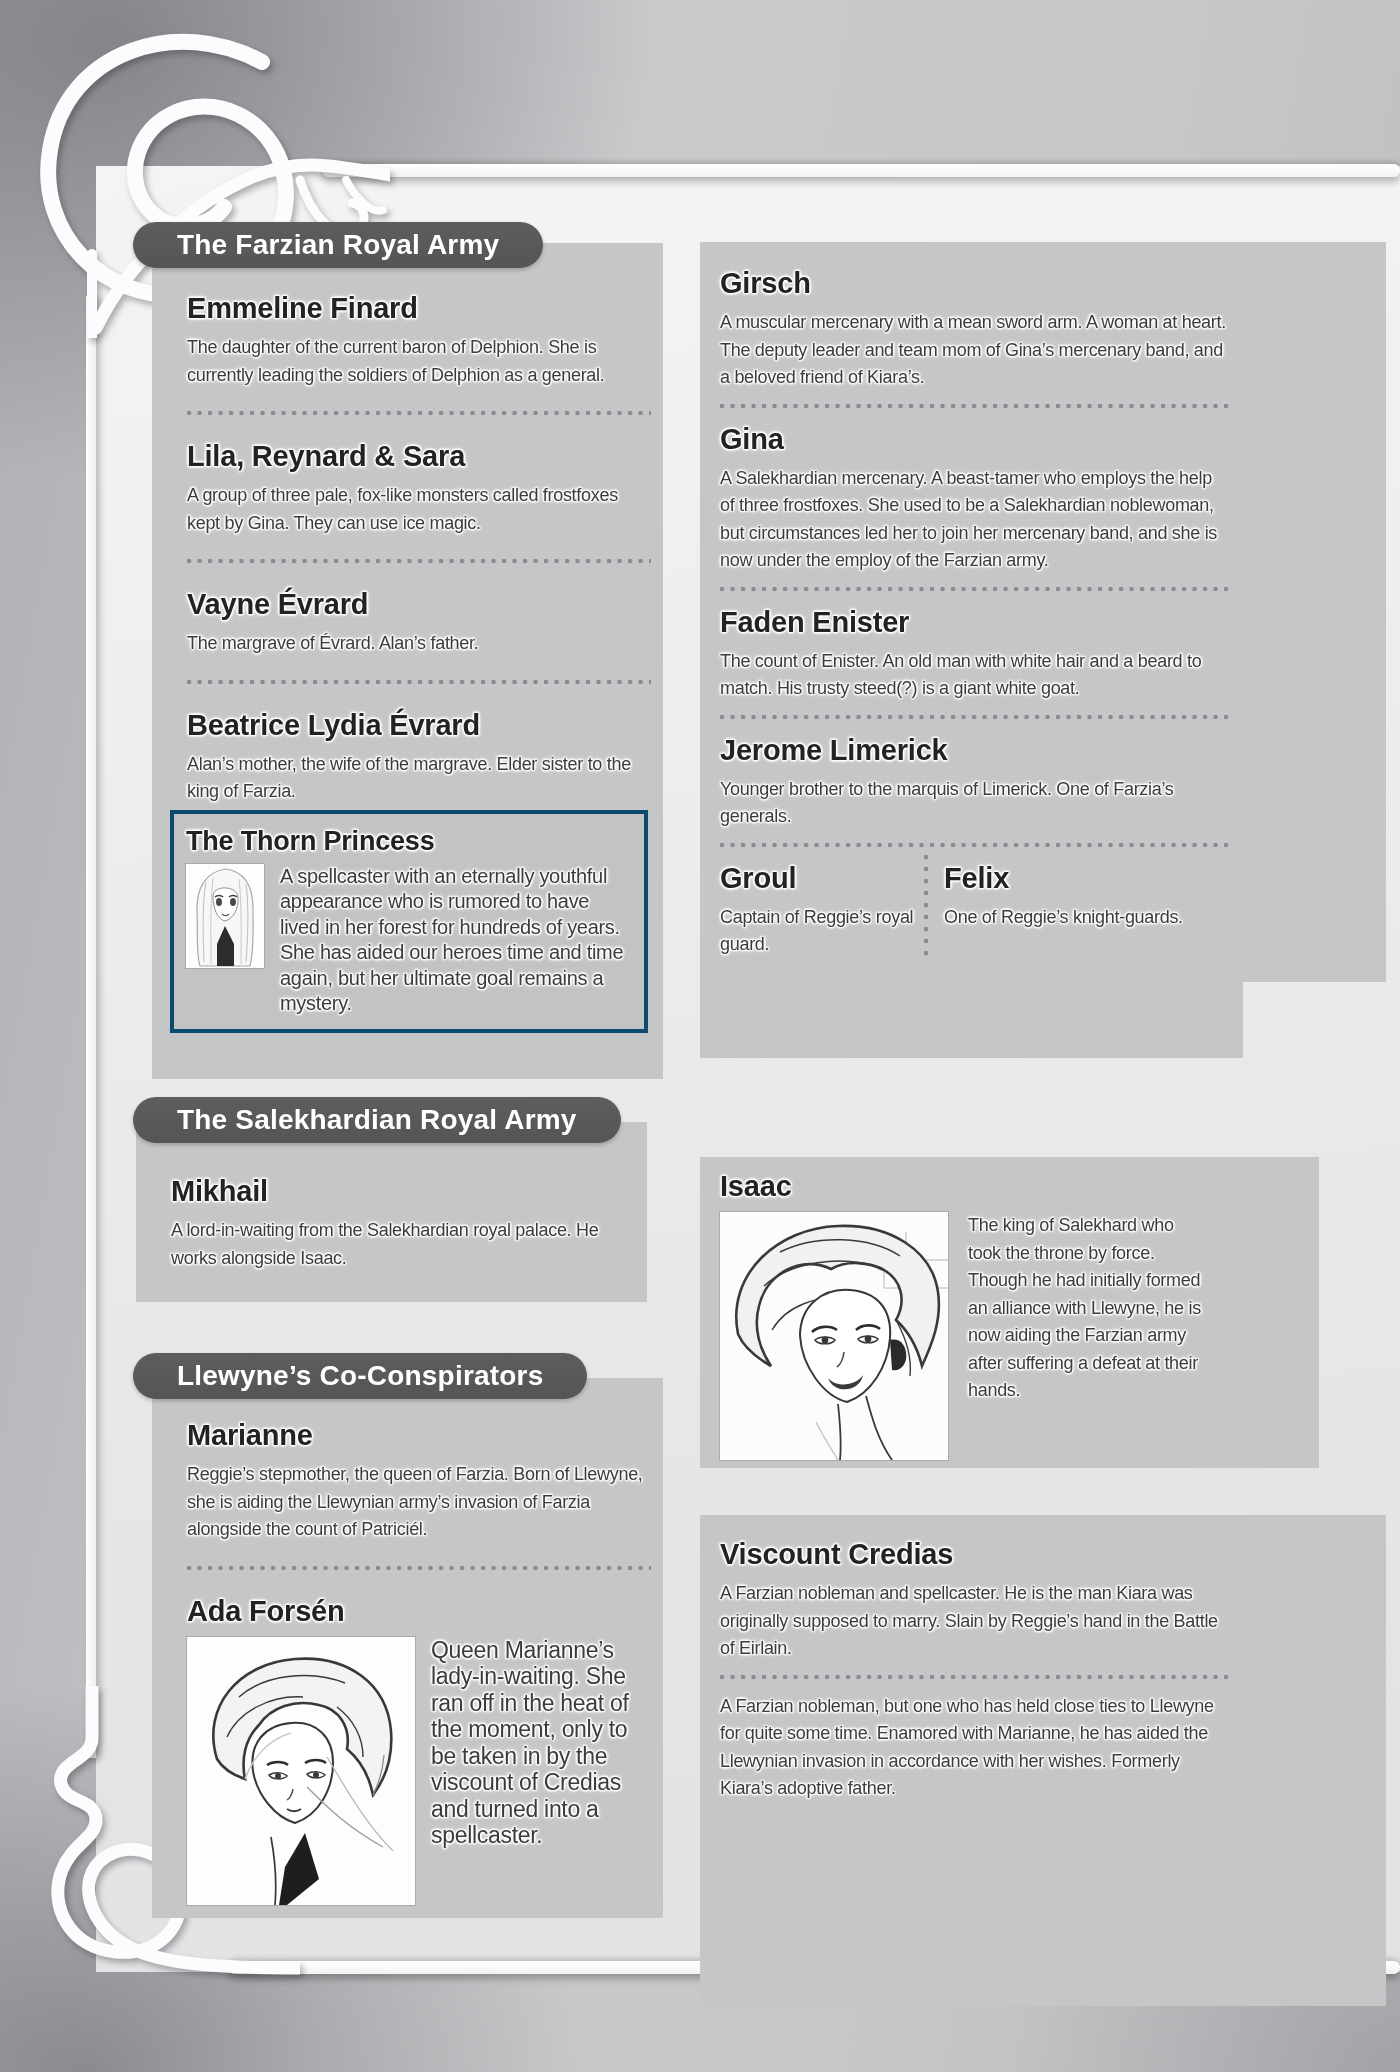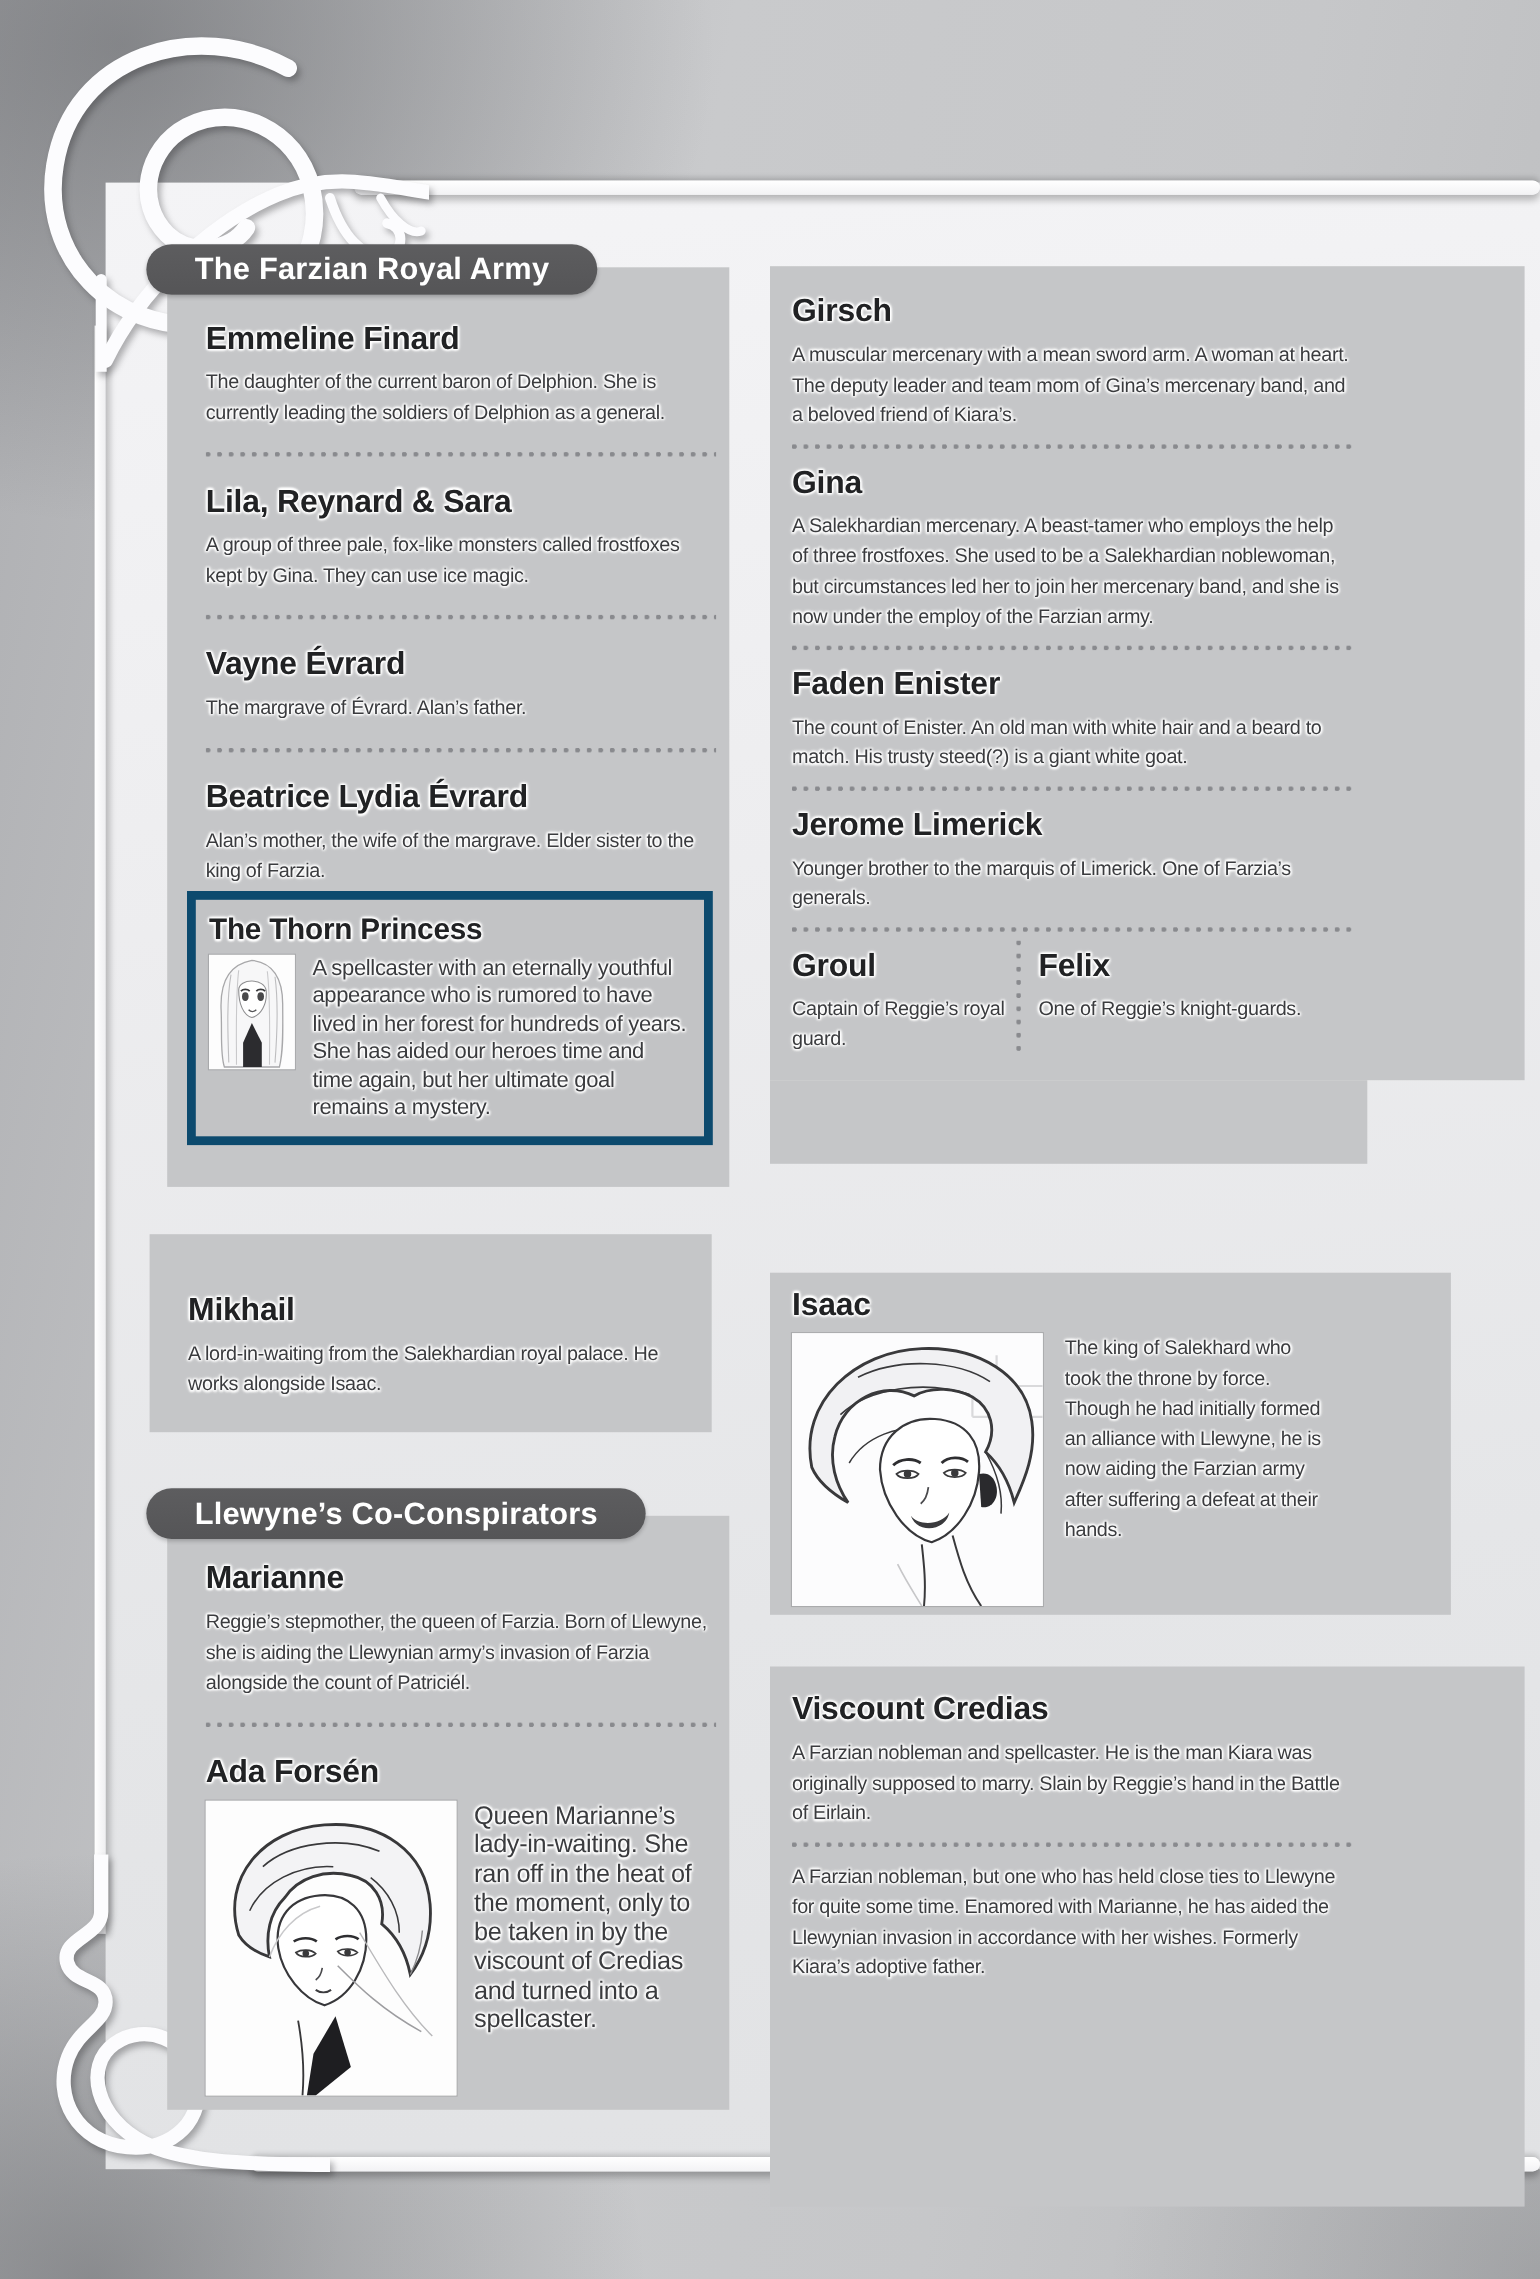--- a/index.html
+++ b/index.html
@@ -37,21 +37,21 @@
     font-weight:bold;font-size:28px;padding:0 44px;letter-spacing:.2px;
     box-shadow:0 2px 4px rgba(0,0,0,.22);white-space:nowrap;z-index:6;
   }
   .glow{text-shadow:0 0 3px #fff,0 0 3px #fff,0 0 5px #fff,1px 1px 2px #fff,-1px -1px 2px #fff,1px -1px 2px #fff,-1px 1px 2px #fff;}
   .name{font-size:29px;line-height:34px;font-weight:bold;color:#212224;margin:0 0 9px 0;letter-spacing:-.2px;}
   .desc{font-size:18px;line-height:27.5px;color:#3a3b3e;margin:0;letter-spacing:-.3px;}
   .sep{height:4px;background-image:radial-gradient(circle at 2px 2px,#898a8e 2px,rgba(0,0,0,0) 2.6px);
        background-size:10.5px 4px;background-repeat:repeat-x;margin:12px 0 14px 0;}
   .col-left .sep{margin:22px 0 24px 0;}
   
-  .thorn-box{margin:4px 0 0 -17px;width:478px;border:8px solid #0c4a6e;background:#c2c3c5;
+  .thorn-box{margin:4px 0 0 -17px;width:478px;border:4px solid #0c4a6e;background:#c2c3c5;
              box-sizing:border-box;padding:10px 14px 12px 12px;}
   .thorn-box .name{font-size:27px;margin:0 0 6px 0;}
   .thorn-box .desc{font-size:20px;line-height:25.5px;}
   .row{display:flex;align-items:flex-start;}
   .portrait{flex:0 0 auto;background:#fdfdfd;box-shadow:0 0 0 1px rgba(120,120,124,.35);}
   .vdots{flex:0 0 4px;align-self:stretch;margin:-6px 16px 0 0;
          background-image:radial-gradient(circle at 2px 2px,#898a8e 2px,rgba(0,0,0,0) 2.6px);
          background-size:4px 12px;background-repeat:repeat-y;}
   .groul-col{width:204px;}
   .felix-col{flex:1;}
@@ -154,20 +154,21 @@
         <p class="desc glow">Captain of Reggie’s royal guard.</p>
       </div>
       <div class="vdots"></div>
       <div class="felix-col">
         <h2 class="name glow">Felix</h2>
         <p class="desc glow">One of Reggie’s knight-guards.</p>
       </div>
     </div>
   </div>
 
+  <div class="pill" style="left:133px;top:1097px;">The Salekhardian Royal Army</div>
 
   <div class="panel" style="left:136px;top:1122px;width:511px;height:180px;padding:52px 12px 0 35px;">
     <div>
       <h2 class="name glow">Mikhail</h2>
       <p class="desc glow">A lord-in-waiting from the Salekhardian royal palace. He works alongside Isaac.</p>
     </div>
   </div>
 
   <div class="panel" style="left:700px;top:1157px;width:619px;height:311px;padding:12px 108px 0 20px;">
     <h2 class="name glow">Isaac</h2>

